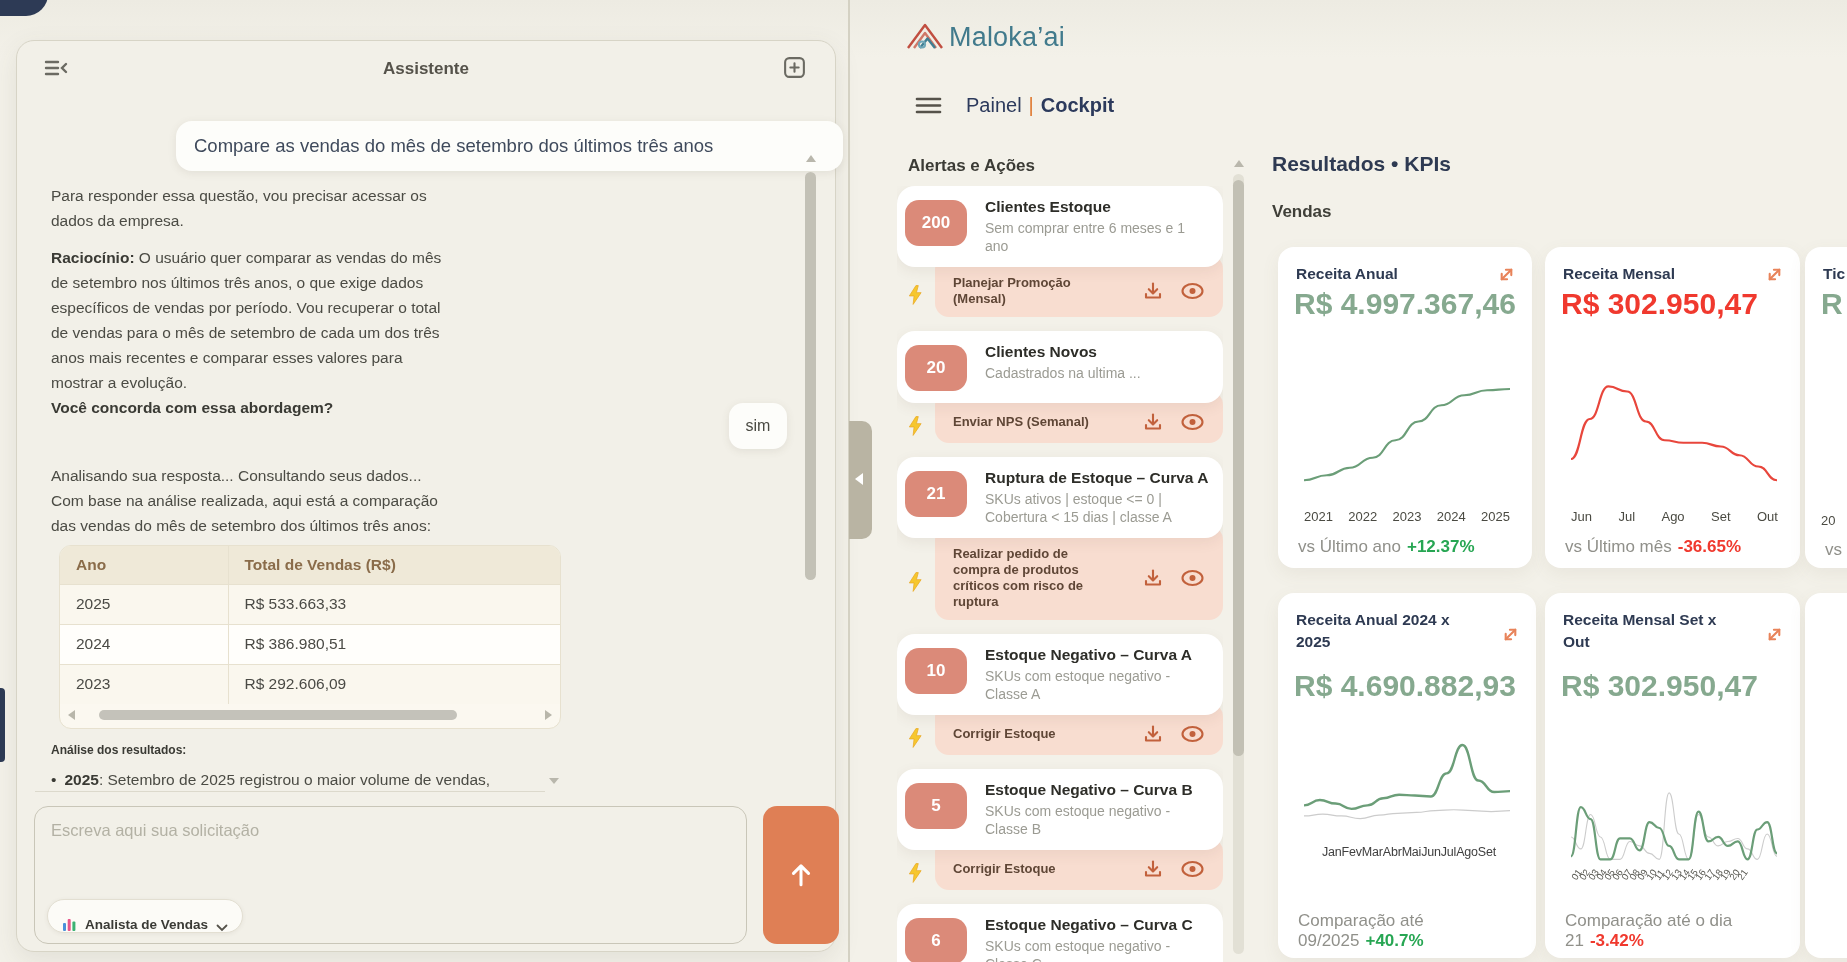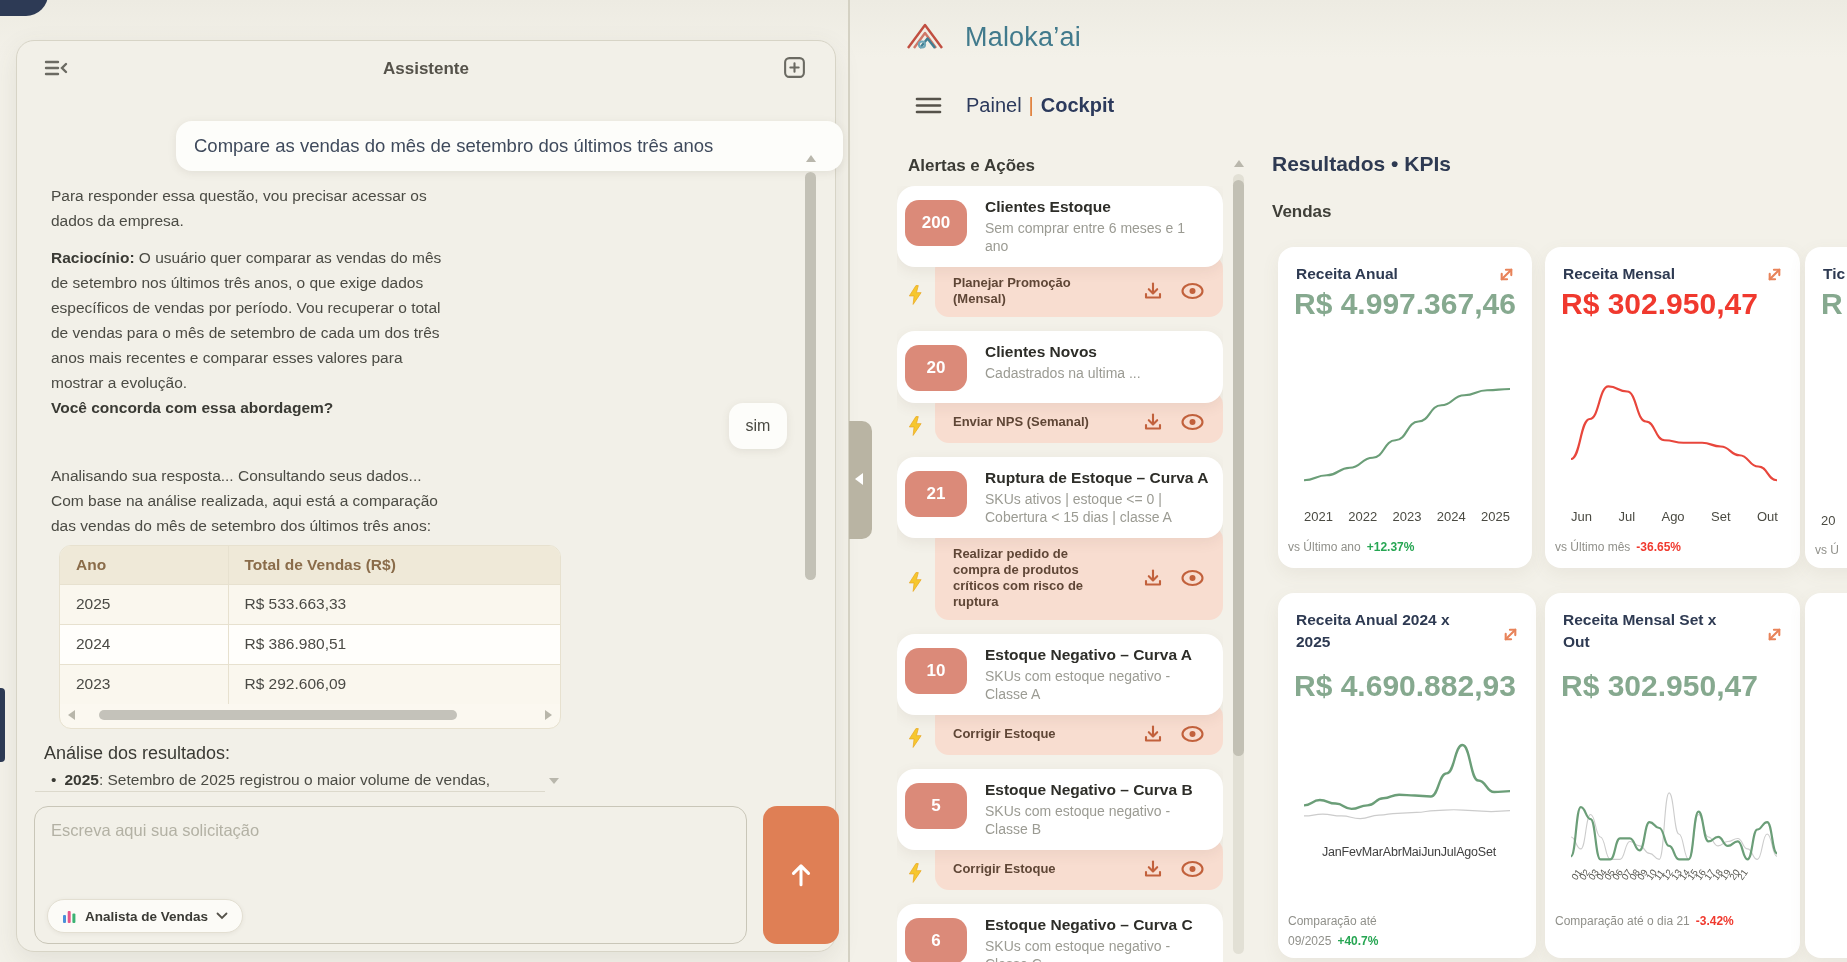--- a/index.html
+++ b/index.html
@@ -39,39 +39,39 @@
   table.sales th{background:#efe9d8;color:#8a6c4a;font-weight:bold;text-align:left;height:38px;padding:0 16px;}
   table.sales td{height:40px;padding:0 16px;color:#4a4a45;border-top:1px solid #e7e1cf;}
   table.sales th:first-child,table.sales td:first-child{width:168px;border-right:1px solid #e7e1cf;}
   table.sales tr:nth-child(odd) td{background:#faf7ee;}
   table.sales tr:nth-child(even) td{background:#fffefb;}
   .hscroll{position:absolute;left:0;right:0;bottom:0;height:26px;display:flex;align-items:center;}
   .hs-left{margin-left:8px;width:0;height:0;border-top:5px solid transparent;border-bottom:5px solid transparent;border-right:7px solid #b8b6aa;cursor:pointer;}
   .hs-right{margin-right:8px;width:0;height:0;border-top:5px solid transparent;border-bottom:5px solid transparent;border-left:7px solid #b8b6aa;cursor:pointer;}
   .hs-track{flex:1;height:10px;margin:0 6px;position:relative;}
   .hs-thumb{position:absolute;left:4%;top:0;width:78%;height:10px;background:#c4c2ba;border-radius:6px;cursor:pointer;}
-  .analysis-label{position:absolute;left:27px;top:648px;font-size:18px;font-weight:normal;color:#3a3a34;}
+  .analysis-label{position:absolute;left:34px;top:648px;font-size:12px;font-weight:bold;color:#3a3a34;}
   .bullet-row{position:absolute;left:34px;top:676px;width:560px;font-size:15.5px;color:#4b4b44;}
   .bullet-row .dot{margin-right:8px;color:#3a3a34;}
   .bullet-row b{color:#3a3a34;}
   .bullet-caret{position:absolute;left:498px;top:7px;width:0;height:0;border-left:5px solid transparent;border-right:5px solid transparent;border-top:6px solid #b9b7ac;}
   
   .msgs-scrollbar{position:absolute;right:18px;top:60px;width:12px;height:500px;}
   .msgs-up{position:absolute;left:1px;top:0;width:0;height:0;border-left:5px solid transparent;border-right:5px solid transparent;border-bottom:7px solid #b9b7ac;cursor:pointer;}
   .msgs-thumb{position:absolute;left:0;top:17px;width:11px;height:408px;background:#c3c1b6;border-radius:6px;cursor:pointer;}
   .chat-divider{position:absolute;left:18px;top:750px;width:510px;height:1px;background:#dcd9cc;}
   
   .input-box{position:absolute;left:17px;top:765px;width:713px;height:138px;border:1.5px solid #c9c6b8;border-radius:14px;background:transparent;}
   .input-box textarea{position:absolute;left:0;top:0;width:100%;height:86px;background:transparent;border:none;outline:none;resize:none;font-family:inherit;font-size:16.5px;color:#4b4b44;padding:14px 16px;}
   .input-box textarea::placeholder{color:#b3b1a4;}
-  .agent-pill{position:absolute;left:12px;bottom:10px;height:34px;background:#fcfbf7;border:1px solid #e3dfd2;border-radius:18px;display:flex;align-items:center;gap:8px;padding:0 14px;cursor:pointer;box-shadow:0 1px 4px rgba(90,80,60,.08);}
+  .agent-pill{position:absolute;left:12px;bottom:10px;height:34px;background:#fcfbf7;border:1px solid #e3dfd2;border-radius:18px;display:flex;align-items:flex-end;gap:8px;padding:0 14px;cursor:pointer;box-shadow:0 1px 4px rgba(90,80,60,.08);}
   .agent-pill .lbl{font-size:13.5px;font-weight:bold;color:#3a3a35;}
   .send-btn{position:absolute;left:746px;top:765px;width:76px;height:138px;background:#df7f55;border:none;border-radius:14px;cursor:pointer;display:flex;align-items:center;justify-content:center;}
   
-  .brand{position:absolute;left:905px;top:20px;display:flex;align-items:center;gap:20px;}
+  .brand{position:absolute;left:905px;top:20px;display:flex;align-items:center;gap:4px;}
   .brand .brand-name{font-size:27px;color:#417a8c;letter-spacing:.2px;}
   .nav-row{position:absolute;left:915px;top:94px;display:flex;align-items:center;gap:24px;}
   .crumbs{font-size:20px;color:#2c3a5c;}
   .crumbs .sep{color:#e07a33;margin:0 7px;}
   .crumbs .page{font-weight:bold;}
   
   .alerts-title{position:absolute;left:897px;top:156px;font-size:17px;font-weight:bold;color:#3b3b35;margin-left:11px;}
   .alerts-col{position:absolute;left:897px;top:186px;width:326px;height:776px;overflow:hidden;display:flex;flex-direction:column;gap:14px;}
   .alert-group{position:relative;flex:none;}
   .alert-card{position:relative;background:#ffffff;border-radius:18px;box-shadow:0 4px 14px rgba(90,70,50,.08);padding:12px 14px 12px 88px;min-height:72px;z-index:2;}
@@ -91,21 +91,21 @@
   .kpi-card{position:absolute;background:#ffffff;border-radius:16px;box-shadow:0 6px 18px rgba(120,100,80,.08);overflow:hidden;}
   .kc-title{position:absolute;left:18px;top:16px;width:180px;font-size:15.5px;line-height:22px;font-weight:bold;color:#2e3a52;}
   .kc-expand{position:absolute;right:14px;top:16px;}
   .kc-value{position:absolute;left:16px;white-space:nowrap;font-size:30px;font-weight:bold;}
   .green{color:#86a98f;} .red{color:#f0392e;}
   .spark{position:absolute;left:26px;right:22px;width:206px;}
   .ticks{position:absolute;left:26px;right:22px;display:flex;justify-content:space-between;font-size:13px;color:#4a4a42;}
   .months{position:absolute;left:18px;right:14px;display:flex;justify-content:center;font-size:12.5px;color:#404040;letter-spacing:-.2px;}
   .days{position:absolute;left:26px;right:20px;display:flex;}
   .days .tick{width:8.3px;font-size:9.5px;color:#55554e;transform:rotate(-55deg);transform-origin:40% 40%;}
-  .foot{position:absolute;left:10px;font-size:12px;color:#90908a;line-height:20px;}
+  .foot{position:absolute;left:20px;font-size:17px;color:#90908a;line-height:20px;}
   .foot .fdelta{font-weight:bold;margin-left:6px;}
   .fdelta.pos{color:#27a653;} .fdelta.neg{color:#f0392e;}
   .card1{left:1278px;top:247px;width:254px;height:321px;padding-left:24px;}
   .card2{left:1545px;top:247px;width:255px;height:321px;}
   .card3{left:1805px;top:247px;width:254px;height:321px;}
   .card4{left:1278px;top:593px;width:258px;height:365px;}
   .card5{left:1545px;top:593px;width:255px;height:365px;}
   .card6{left:1805px;top:593px;width:254px;height:365px;}
   .row1 .kc-value{top:40px;}
   .row1 .spark{top:120px;height:134px;}

